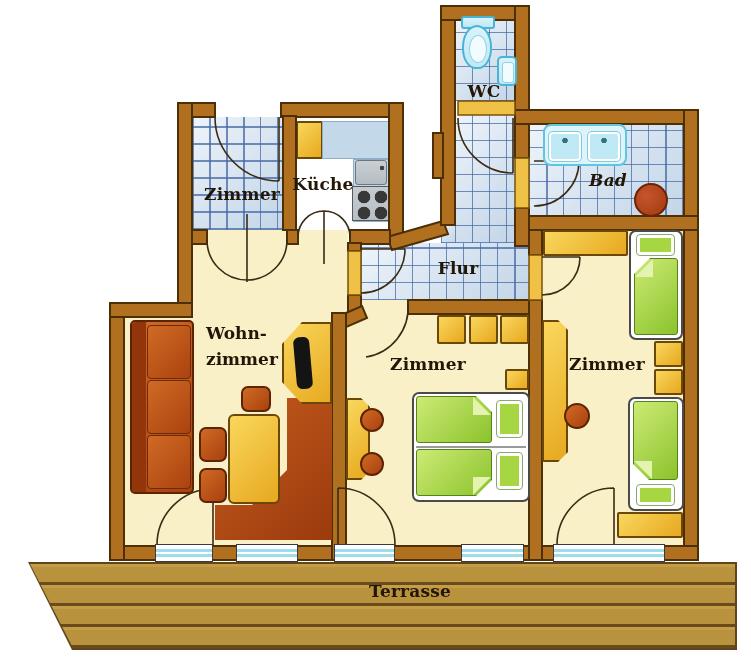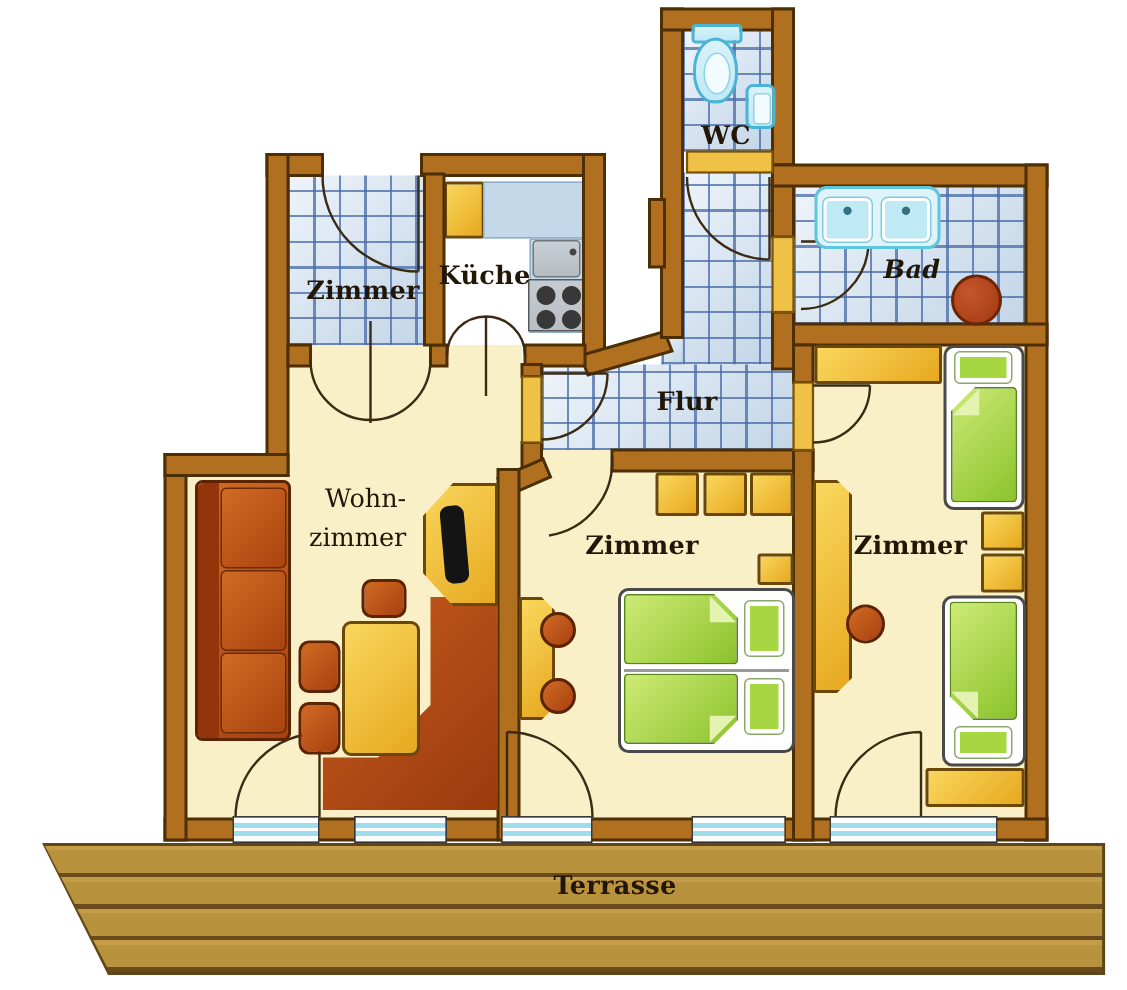--- a/index.html
+++ b/index.html
@@ -178,21 +178,21 @@
   <div class="abs" style="left:28px;top:562px;width:709px;height:88px;background:#5f451a;clip-path:polygon(0 0,100% 0,100% 100%,44px 100%);">
     <div class="abs" style="left:2px;top:2px;width:705px;height:84px;clip-path:polygon(0 0,100% 0,100% 100%,43px 100%);
          background:repeating-linear-gradient(180deg,#c59c48 0 3px,#b8923c 3px 18px,#6a4c1c 18px 21px);"></div>
   </div>
 
   <div class="rlabel" style="left:242px;top:194px;">Zimmer</div>
   <div class="rlabel" style="left:323px;top:184px;">Küche</div>
   <div class="rlabel" style="left:484px;top:91px;">WC</div>
   <div class="rlabel" style="left:608px;top:180px;font-style:italic;">Bad</div>
   <div class="rlabel" style="left:458px;top:268px;">Flur</div>
-  <div class="abs" style="left:206px;top:320px;font-weight:normal;font-size:17px;color:#221607;line-height:26px;text-align:right;">
+  <div class="abs" style="left:206px;top:320px;font-weight:bold;font-size:17px;color:#221607;line-height:26px;">
     <span style="display:block;">Wohn-</span>
     <span style="display:block;">zimmer</span>
   </div>
   <div class="rlabel" style="left:428px;top:364px;">Zimmer</div>
   <div class="rlabel" style="left:607px;top:364px;">Zimmer</div>
   <div class="rlabel" style="left:410px;top:591px;">Terrasse</div>
 
 </div>
 
 </body></html>

